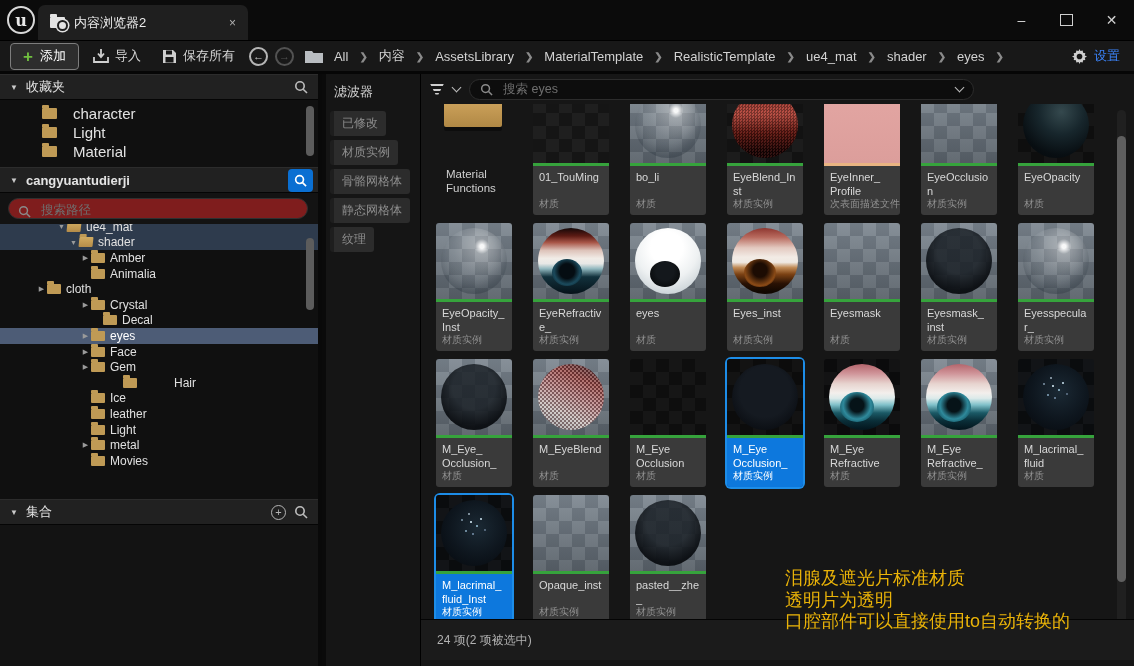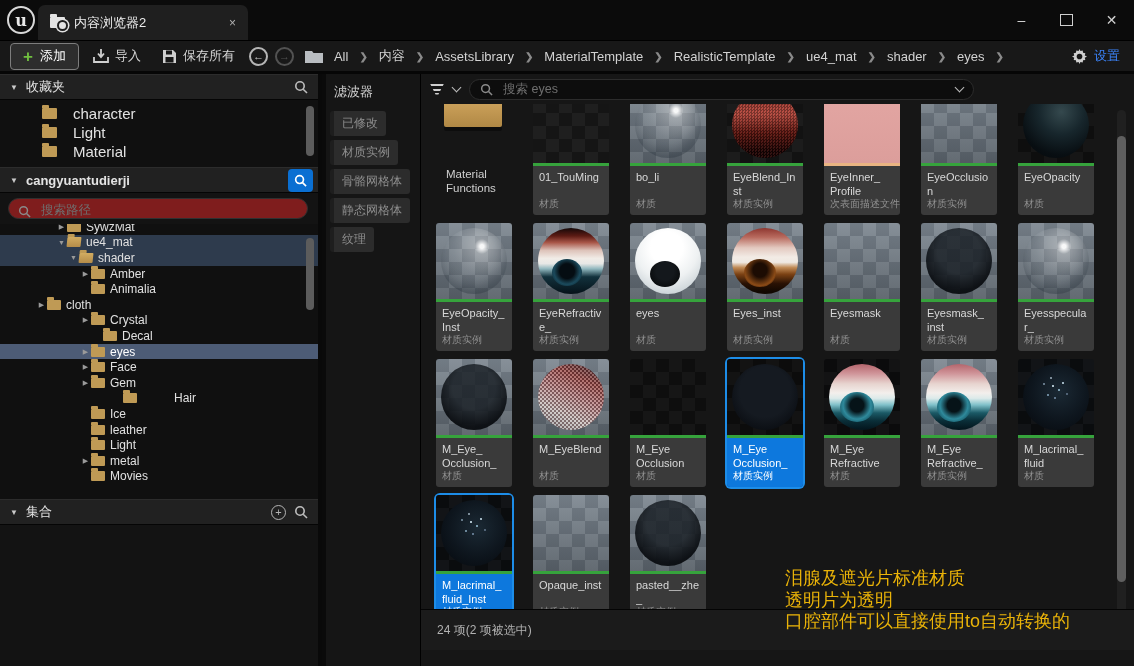--- a/index.html
+++ b/index.html
@@ -160,21 +160,21 @@
   
   .fthumb{height:63px;position:relative}
   .bigfolder{position:absolute;left:8px;top:-4px;width:58px;height:44px;
         background:linear-gradient(180deg,#dcb46e 0%,#c49a54 60%,#b08845 100%);border-radius:2px;
         box-shadow:0 4px 0 rgba(0,0,0,.4)}
   .bigfolder::before{content:"";position:absolute;left:0;top:-5px;width:24px;height:5px;background:#c9a05c;border-radius:2px 2px 0 0}
   .fname{font-size:11.5px;line-height:14px;color:#cfcfcf;padding-left:10px;white-space:pre-line;margin-top:17px}
   
   .vtrack{position:absolute;right:8px;top:36px;width:9px;bottom:34px;background:#202020;border-radius:5px}
   .vthumb{position:absolute;left:0;top:26px;width:9px;height:446px;background:#5f5f5f;border-radius:5px}
-  .status{position:absolute;left:0;right:0;bottom:16px;height:41px;background:#1b1b1b;border-top:1px solid #040404;
+  .status{position:absolute;left:0;right:0;bottom:6px;height:41px;background:#1b1b1b;border-top:1px solid #040404;
           display:flex;align-items:center;padding-left:16px;font-size:12px;color:#b2b2b2;box-sizing:border-box}
   .note{position:absolute;left:364px;top:494px;color:#dd1414;font-size:18px;line-height:21.5px;white-space:nowrap;z-index:5;pointer-events:none}
 </style>
 </head>
 <body>
 
 <div class="titlebar">
   <div class="ue-logo">u</div>
   <div class="doc-tab">
     <span class="tabicon"></span>
@@ -284,25 +284,20 @@
   </div>
   <div class="path-search">
     <svg width="13" height="13" viewBox="0 0 14 14">
       <circle cx="6" cy="6" r="4.2" stroke="#8a8a8a" stroke-width="1.6" fill="none"></circle>
         <path d="M9.2 9.2 L13 13" stroke="#8a8a8a" stroke-width="1.6"></path>
     </svg>
     <input placeholder="搜索路径" style="">
   </div>
   <div class="tree">
     <div class="treeinner" id="tree">
-        <div class="trow" style="padding-left: 56px;">
-          <span class="arrow">▶</span>
-          <span class="folder-glyph"></span>
-          <span>SywzMat</span>
-        </div>
         <div class="trow highlight" style="padding-left: 56px;">
           <span class="arrow">▼</span>
           <span class="folder-glyph open"></span>
           <span>ue4_mat</span>
         </div>
         <div class="trow highlight" style="padding-left: 68px;">
           <span class="arrow">▼</span>
           <span class="folder-glyph open"></span>
           <span>shader</span>
         </div>

